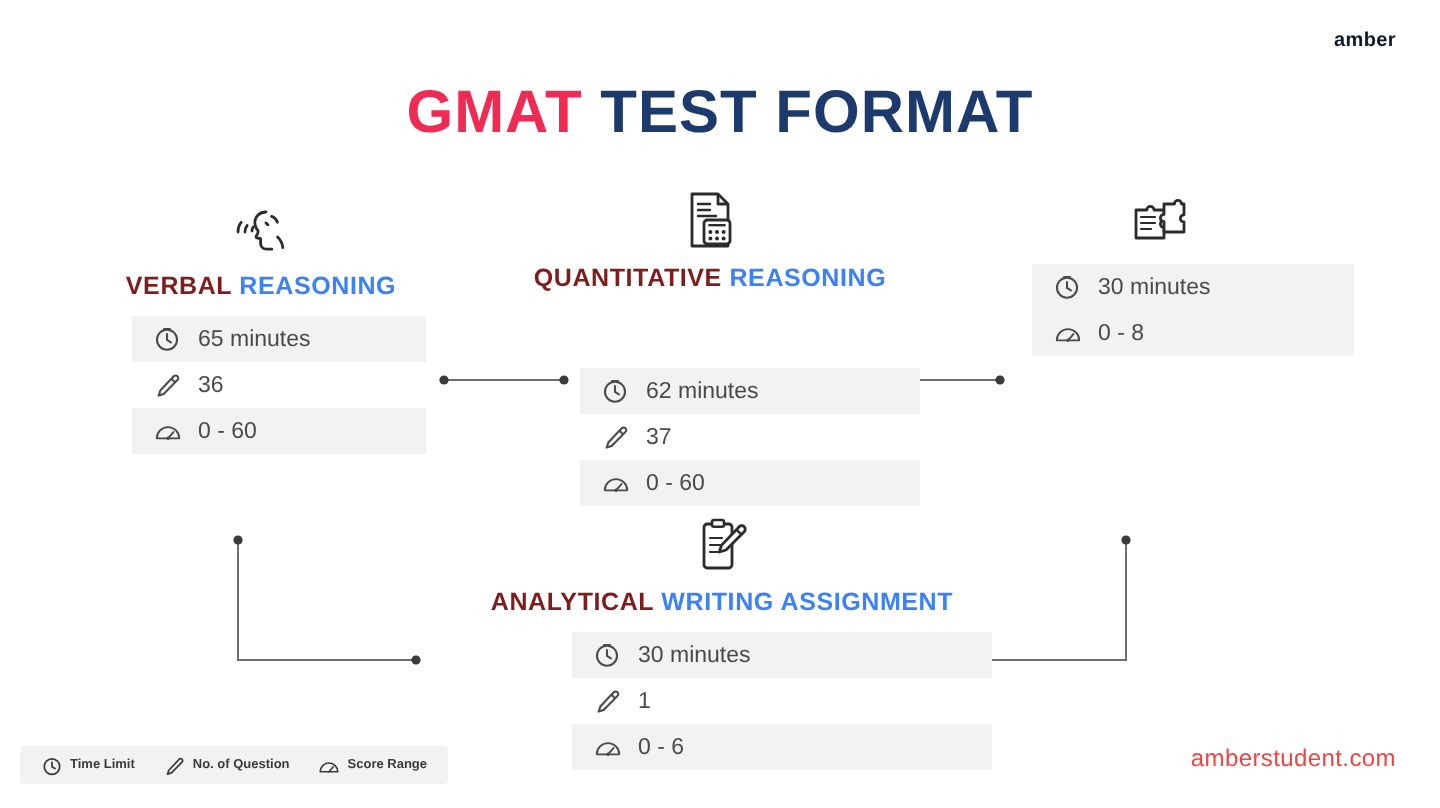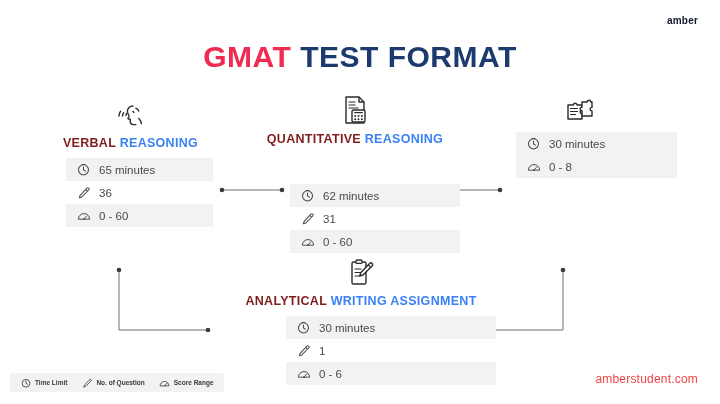--- a/index.html
+++ b/index.html
@@ -194,21 +194,21 @@
         </span>
         <span>62 minutes</span>
       </div>
       <div class="row">
         <span class="ico">
           <svg width="13" height="13" viewBox="0 0 14 14">
             <path d="M10.6 2.3c.6-.6 1.5-.6 2 0 .6.6.6 1.5 0 2L5.2 11.8l-2.7.9.9-2.7z" fill="none" stroke="#4a4a4a" stroke-width="1.1" stroke-linejoin="round"></path>
             <path d="M9.4 3.6l2 2" fill="none" stroke="#4a4a4a" stroke-width="1.1"></path>
           </svg>
         </span>
-        <span>31</span>
+        <span>37</span>
       </div>
       <div class="row shade">
         <span class="ico">
           <svg width="14" height="13" viewBox="0 0 16 14">
             <path d="M1.6 11.2a6.4 6.4 0 0 1 12.8 0z" fill="none" stroke="#4a4a4a" stroke-width="1.1" stroke-linejoin="round"></path>
             <path d="M8 11.2l3.1-3.6" fill="none" stroke="#4a4a4a" stroke-width="1.1" stroke-linecap="round"></path>
             <circle cx="8" cy="11.2" r="1" fill="#4a4a4a"></circle>
           </svg>
         </span>
         <span>0 - 60</span>

